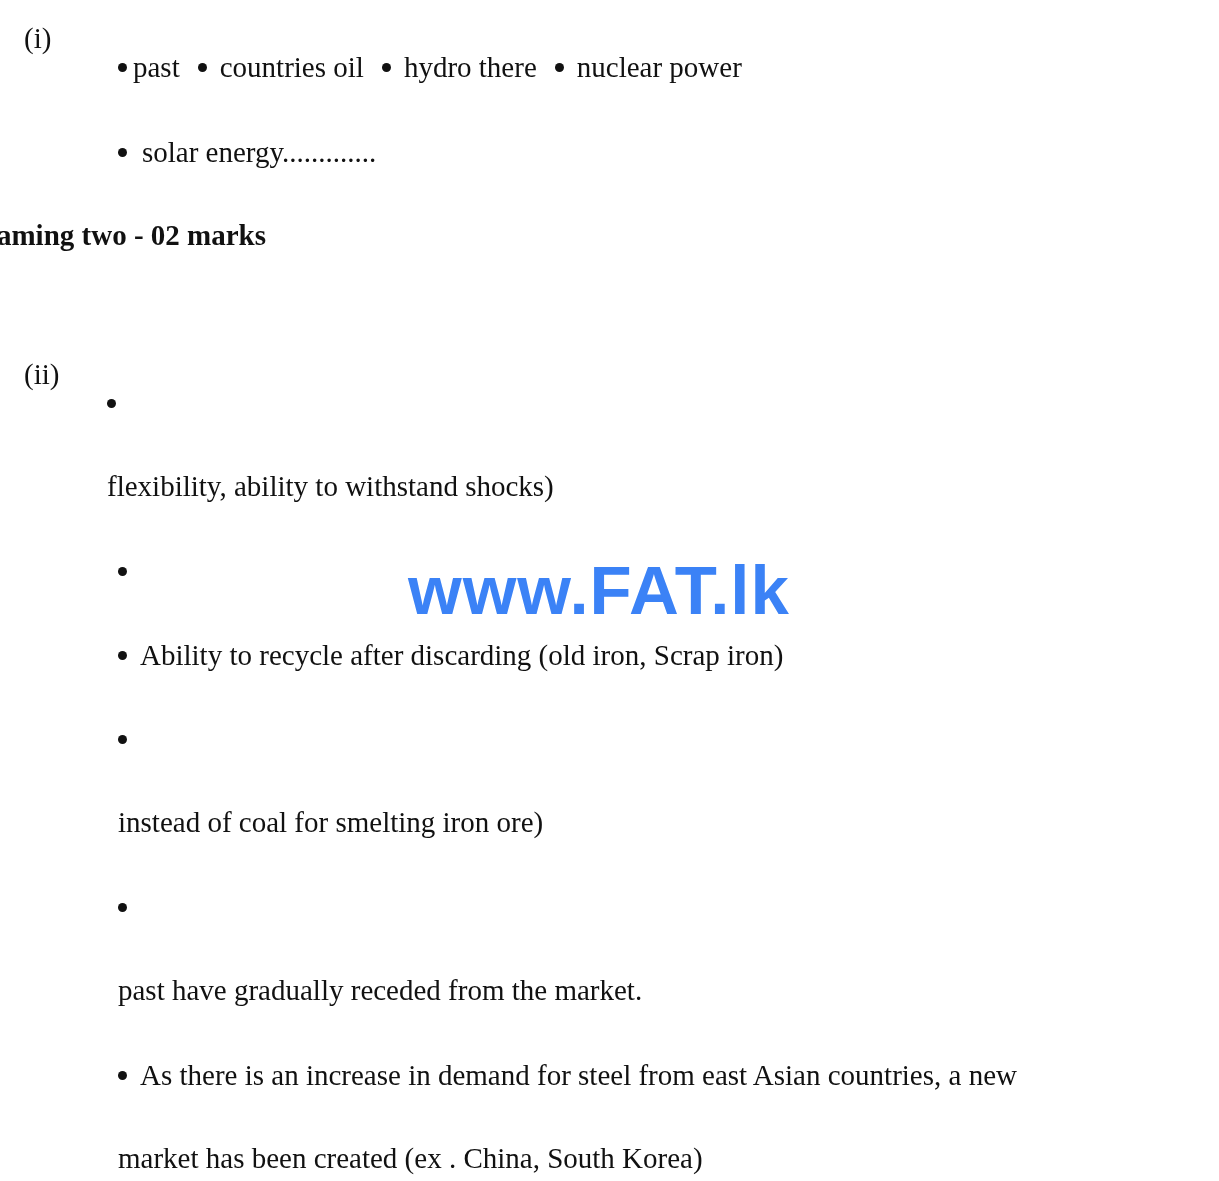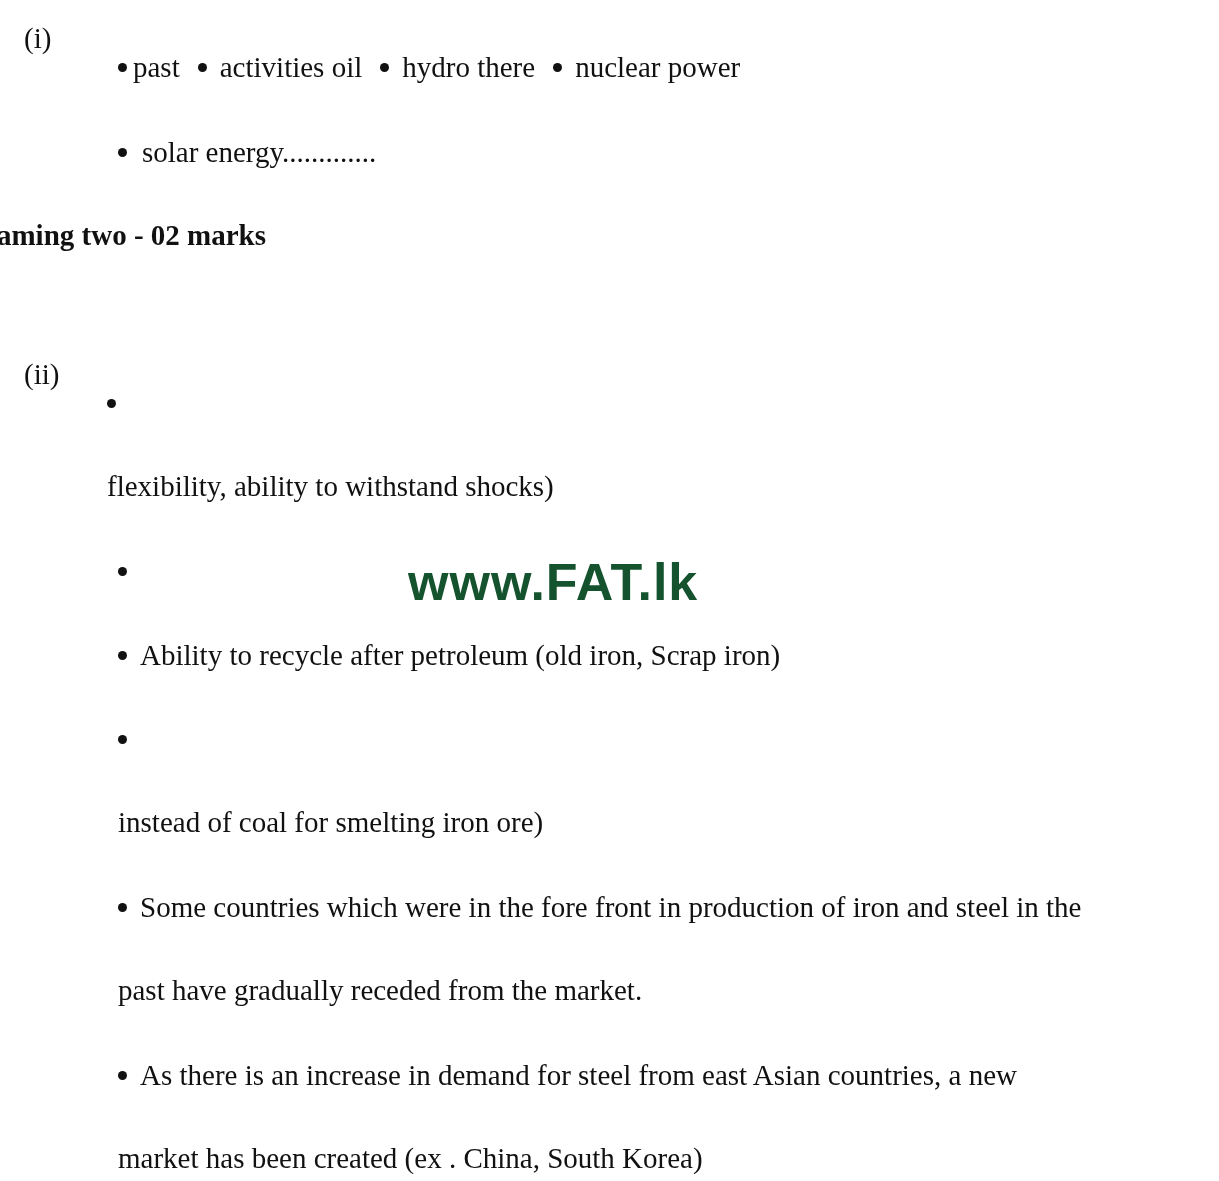--- a/index.html
+++ b/index.html
@@ -35,68 +35,68 @@
     .marks {
       font-weight: bold;
       font-size: 29px;
     }
     .watermark {
       position: absolute;
       left: 408px;
       top: 556px;
       font-family: "Liberation Sans", "DejaVu Sans", sans-serif;
       font-weight: bold;
-      font-size: 52px;
-      color: #14532d;
+      font-size: 69px;
+      color: #3b82f6;
       letter-spacing: 1px;
       line-height: 1;
       z-index: 0;
       white-space: nowrap;
     }
     .txt { position: relative; z-index: 1; }
     .gap { display: inline-block; width: 18px; }
   </style>
 </head>
 <body>
 
 <div class="watermark">www.FAT.lk</div>
 
 <div class="abs txt" style="left:24px; top:24px;">(i)</div>
 
 <div class="abs txt" style="left:118px; top:24px;">
-  <span class="bullet" style="margin-right:6px;"></span><span>past</span><span class="gap"></span><span class="bullet"></span><span>activities oil</span><span class="gap"></span><span class="bullet"></span><span>hydro there</span><span class="gap"></span><span class="bullet"></span><span>nuclear power</span>
+  <span class="bullet" style="margin-right:6px;"></span><span>past</span><span class="gap"></span><span class="bullet"></span><span>countries oil</span><span class="gap"></span><span class="bullet"></span><span>hydro there</span><span class="gap"></span><span class="bullet"></span><span>nuclear power</span>
 </div>
 
 <div class="abs txt" style="left:118px; top:80px;">
   <span class="bullet" style="margin-right:15px;"></span><span>solar energy.............</span>
 </div>
 
 <div class="abs txt marks" style="right:24px; top:134px;">Naming two - 02 marks</div>
 
 <div class="abs txt" style="left:24px; top:244px;">(ii)</div>
 
 <div class="abs txt" style="left:107px; top:244px;">
   <span class="bullet"></span>
 </div>
 <div class="abs txt" style="left:107px; top:298px;">flexibility, ability to withstand shocks)</div>
 
 <div class="abs txt" style="left:118px; top:354px;">
   <span class="bullet"></span>
 </div>
 
 <div class="abs txt" style="left:118px; top:409px;">
-  <span class="bullet"></span><span>Ability to recycle after petroleum (old iron, Scrap iron)</span>
+  <span class="bullet"></span><span>Ability to recycle after discarding (old iron, Scrap iron)</span>
 </div>
 
 <div class="abs txt" style="left:118px; top:464px;">
   <span class="bullet"></span>
 </div>
 <div class="abs txt" style="left:118px; top:518px;">instead of coal for smelting iron ore)</div>
 
 <div class="abs txt" style="left:118px; top:574px;">
-  <span class="bullet"></span><span>Some countries which were in the fore front in production of iron and steel in the</span>
+  <span class="bullet"></span>
 </div>
 <div class="abs txt" style="left:118px; top:628px;">past have gradually receded from the market.</div>
 
 <div class="abs txt" style="left:118px; top:684px;">
   <span class="bullet"></span><span>As there is an increase in demand for steel from east Asian countries, a new</span>
 </div>
 <div class="abs txt" style="left:118px; top:738px;">market has been created (ex . China, South Korea)</div>
 
 </body></html>

